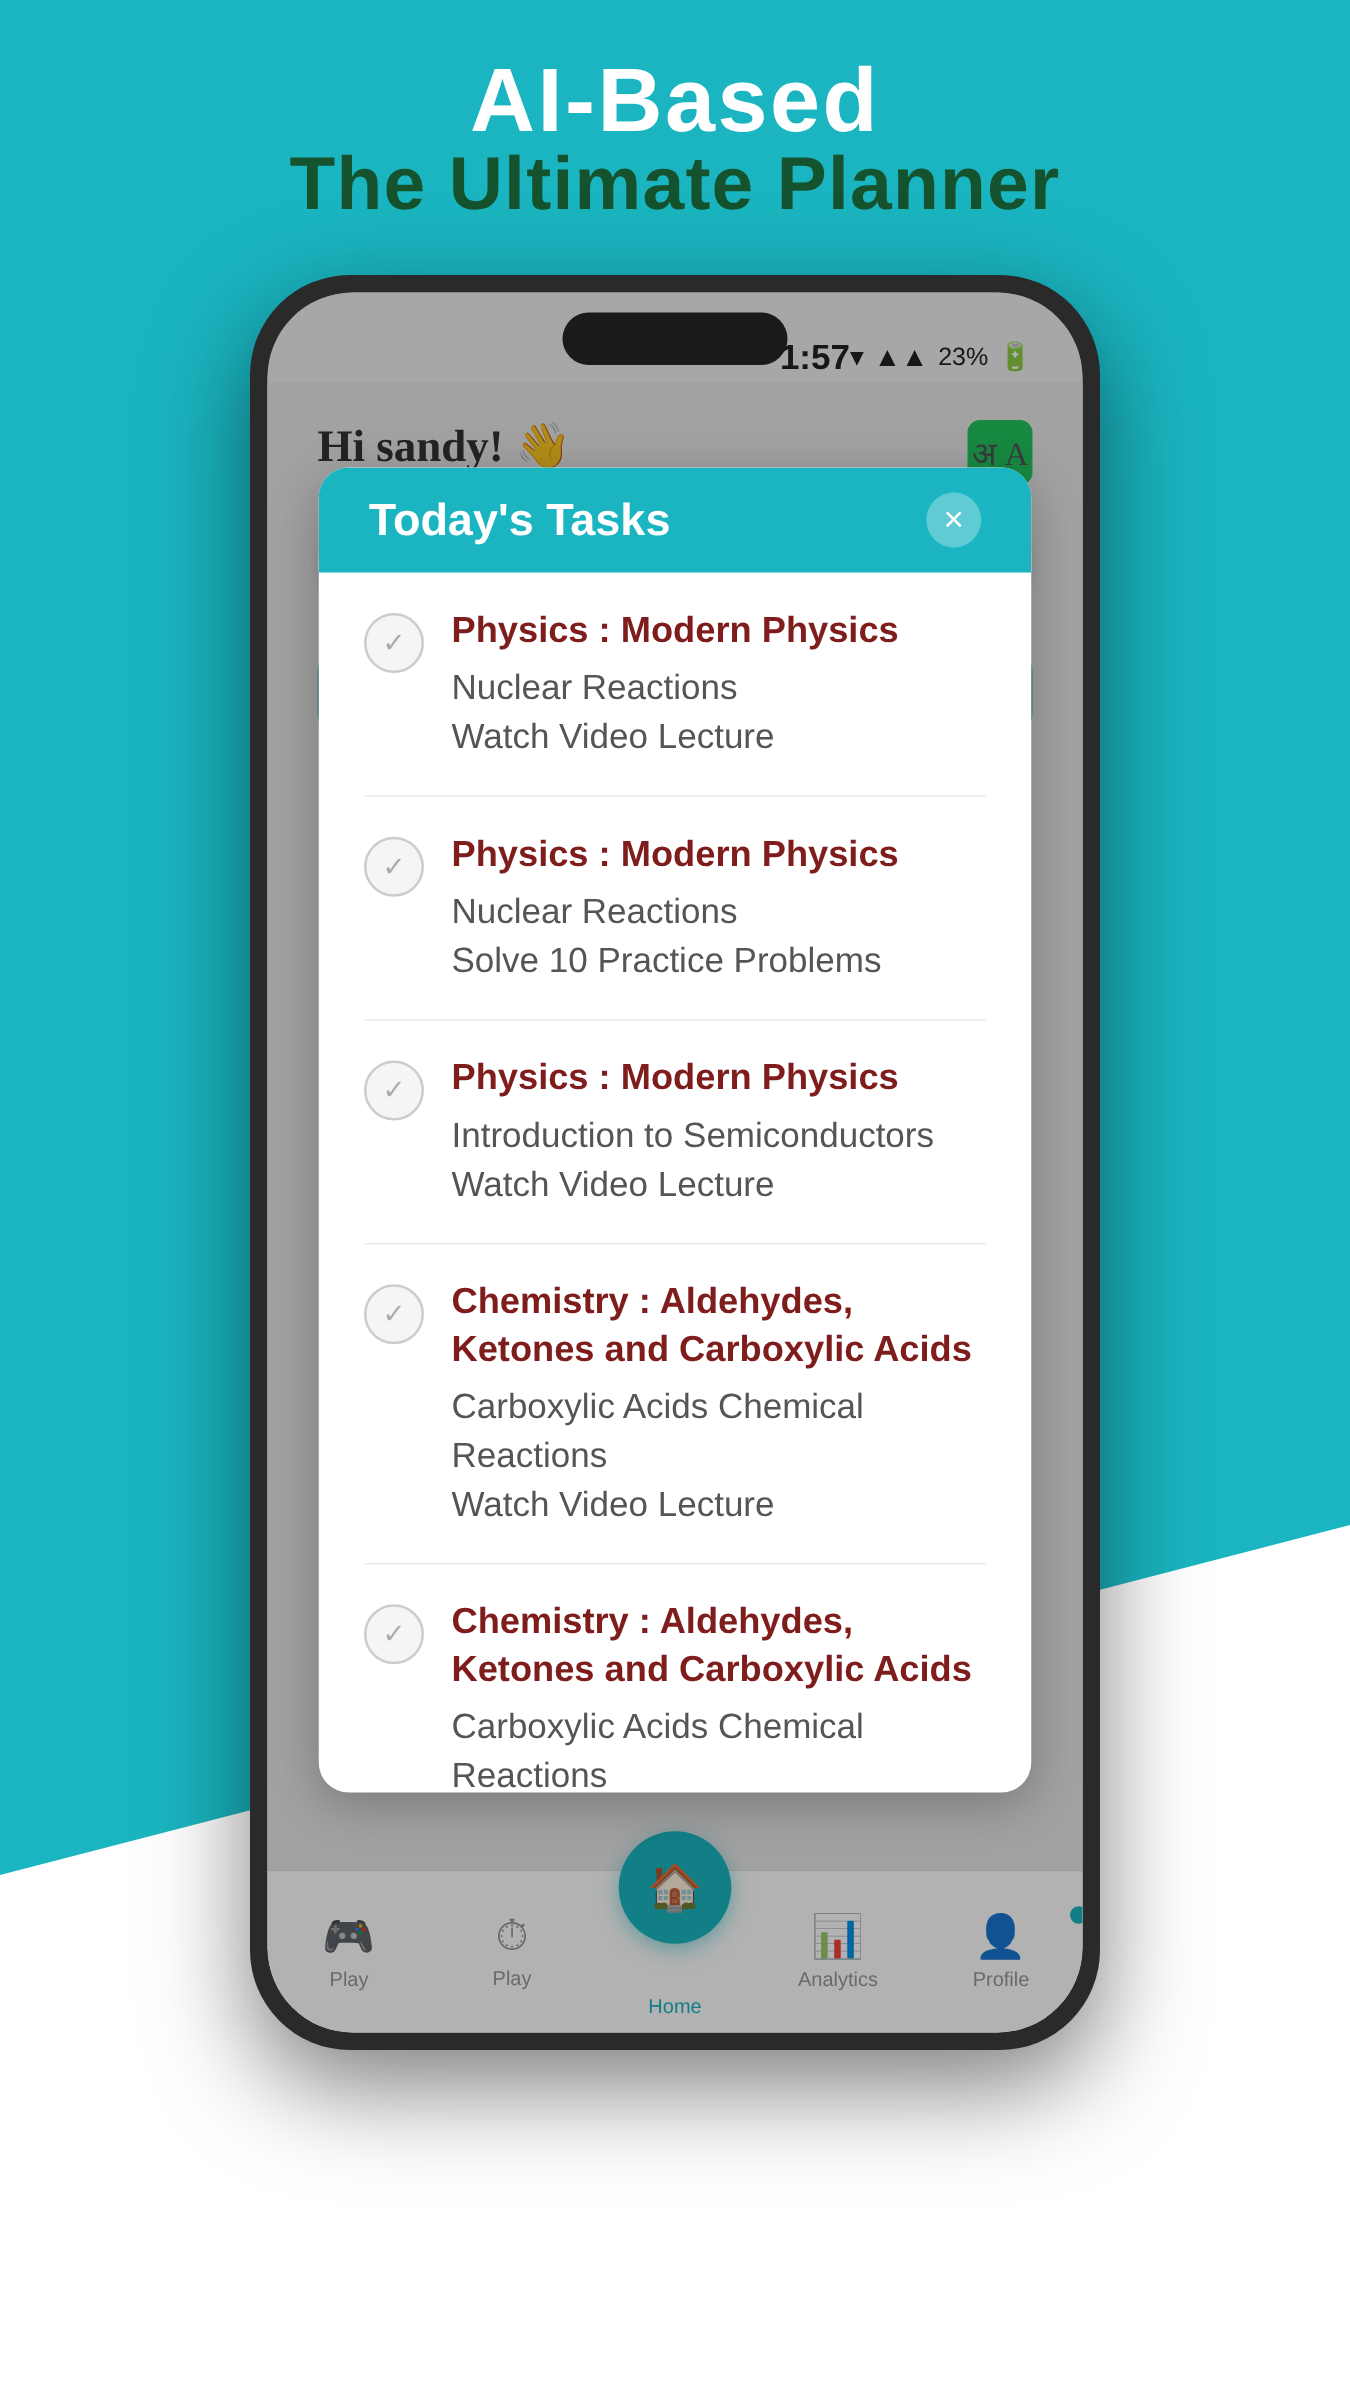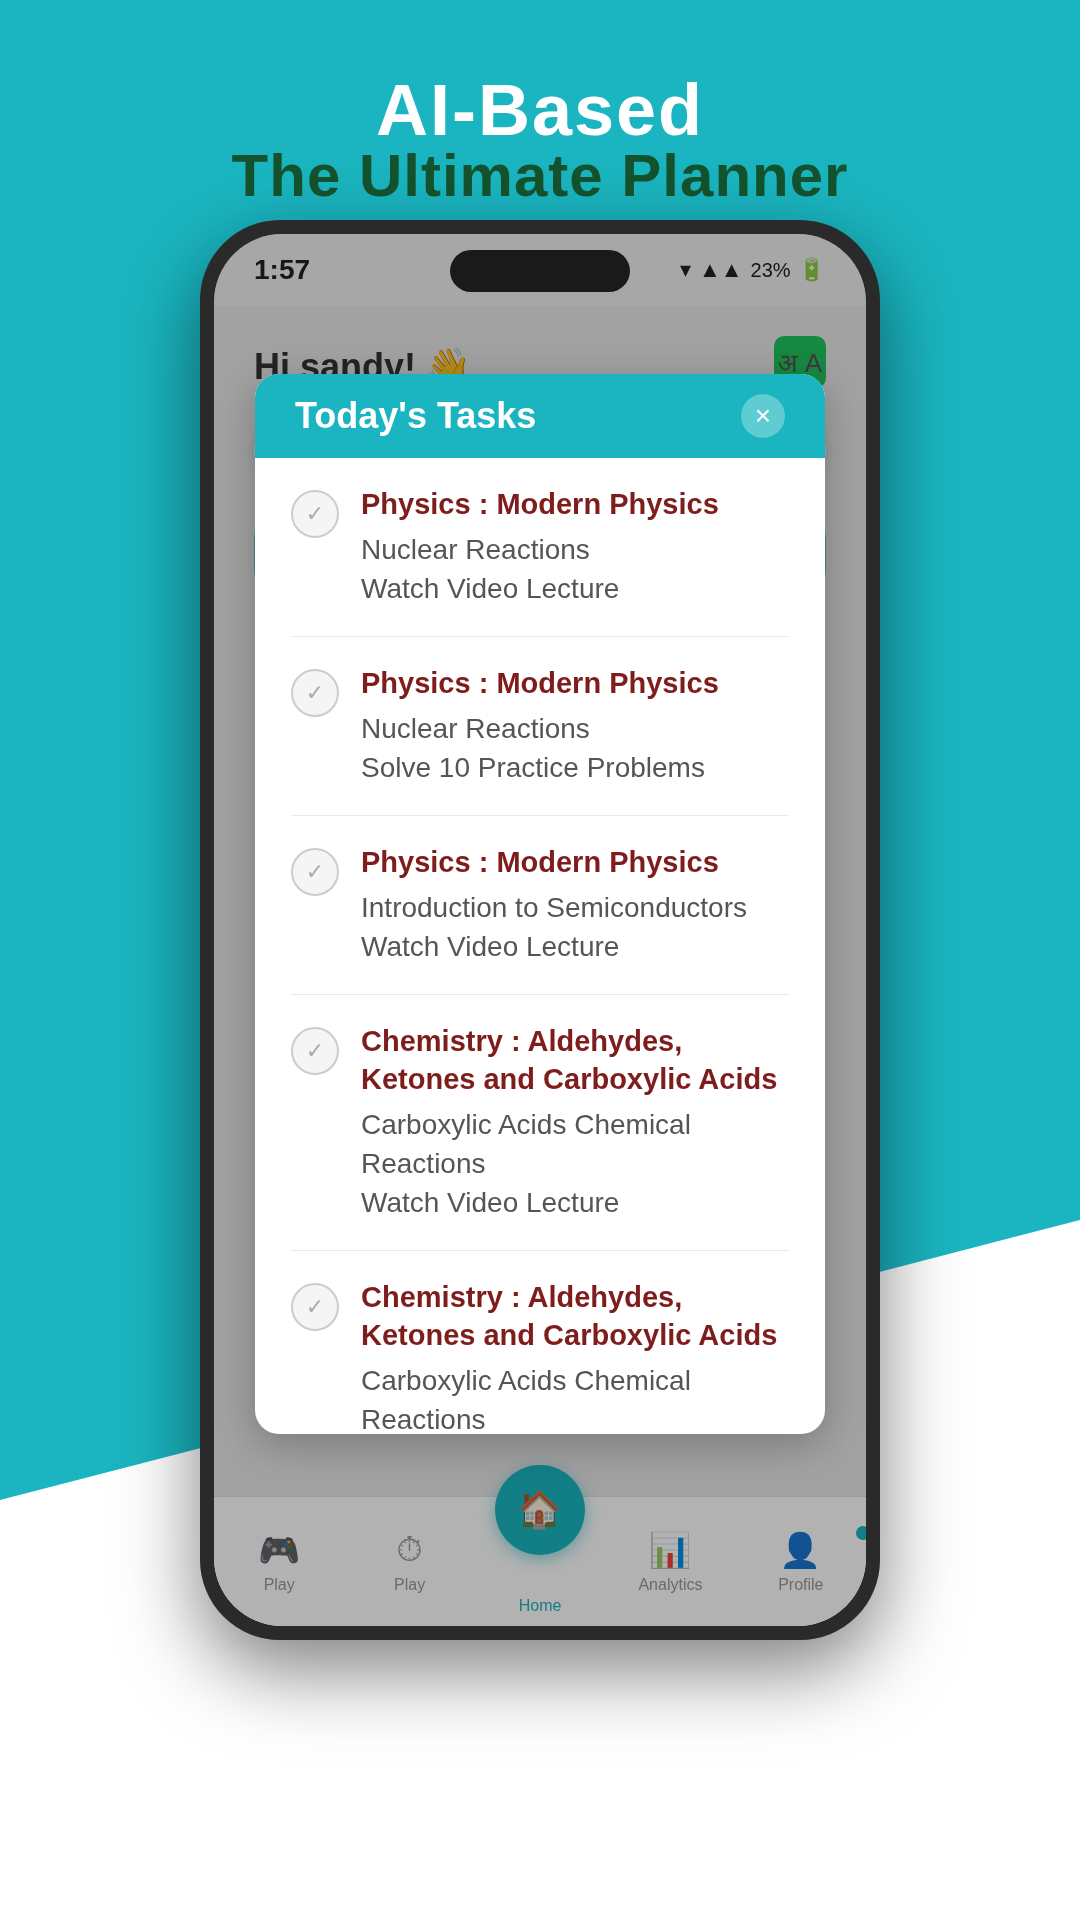--- a/index.html
+++ b/index.html
@@ -8,21 +8,21 @@
       height: 1920px;
       background: #1ab5c0;
       font-family: 'Segoe UI', Arial, sans-serif;
       overflow: hidden;
       position: relative;
     }
 
     
     .bg-header {
       text-align: center;
-      padding-top: 69px;
+      padding-top: 40px;
       z-index: 1;
       position: relative;
     }
     .bg-header .ai-text {
       font-size: 72px;
       font-weight: 700;
       color: white;
       letter-spacing: 2px;
     }
     .bg-header .ultimate-text {
@@ -85,27 +85,27 @@
       width: 180px;
       height: 42px;
       background: #1a1a1a;
       border-radius: 24px;
       z-index: 100;
     }
 
     
     .status-bar {
       position: absolute;
-      top: 0;
+      top: 16px;
       left: 0;
       right: 0;
       height: 72px;
       display: flex;
       align-items: center;
-      justify-content: space-between;
+      justify-content: flex-end;
       padding: 0 40px;
       z-index: 50;
     }
     .status-time {
       font-size: 28px;
       font-weight: 600;
       color: #222;
     }
     .status-icons {
       display: flex;
@@ -126,22 +126,23 @@
       left: 0;
       right: 0;
       bottom: 130px;
       background: #e8e8e8;
       padding: 30px 40px;
     }
 
     .greeting-row {
       display: flex;
       justify-content: space-between;
-      align-items: flex-end;
+      align-items: flex-start;
       margin-bottom: 28px;
+      font-family: Liberation Serif, serif;
     }
     .greeting-text {
       font-size: 36px;
       font-weight: 600;
       color: #333;
     }
     .translate-icon {
       width: 52px;
       height: 52px;
       display: flex;

